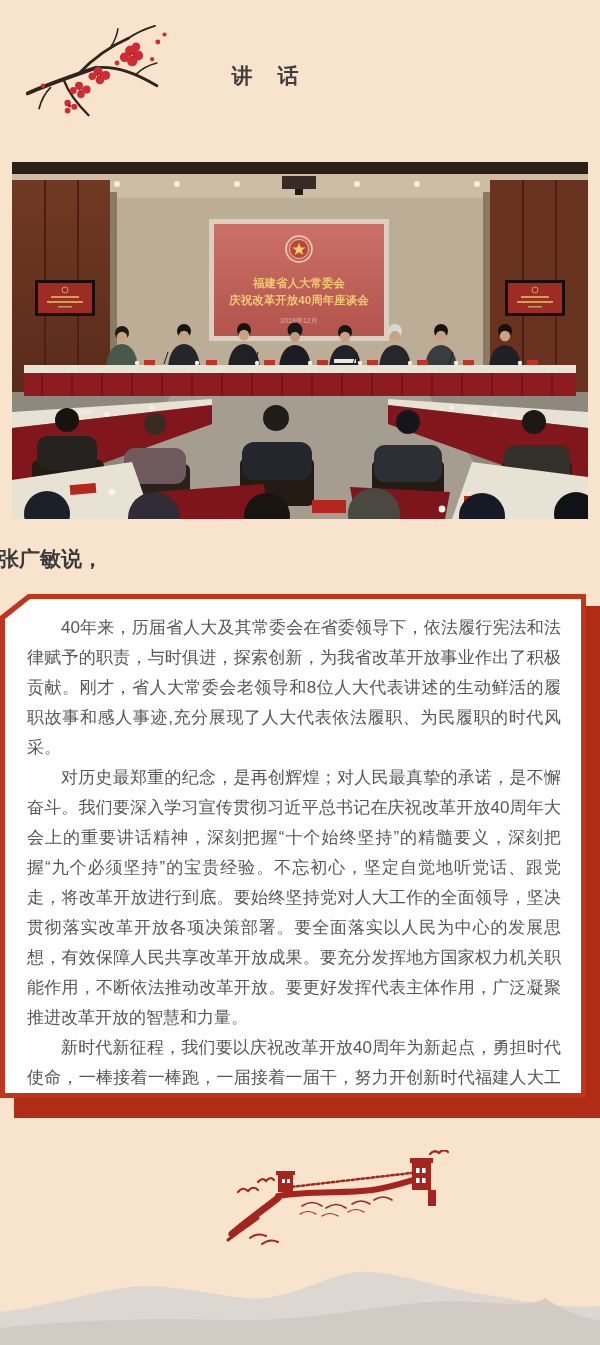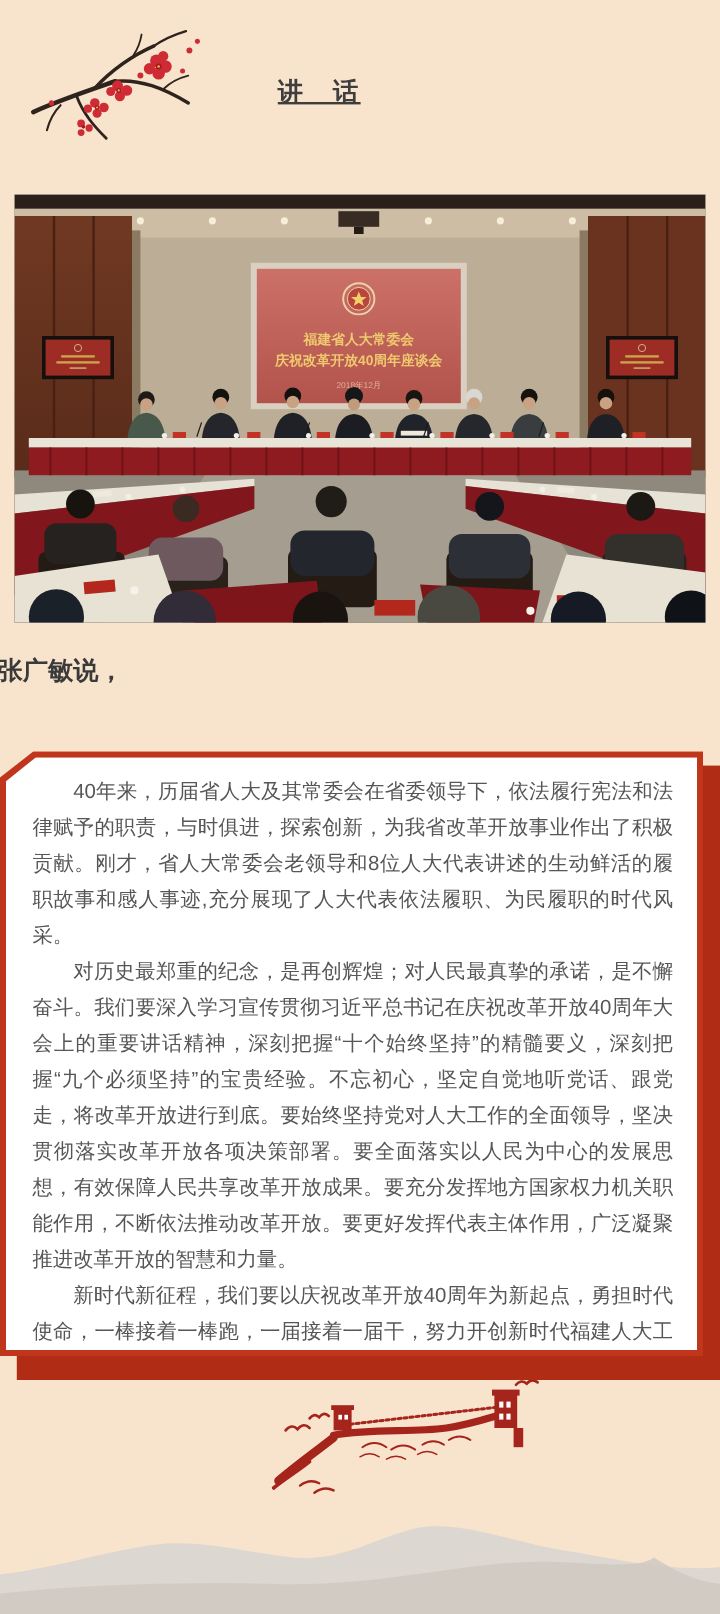--- a/index.html
+++ b/index.html
@@ -2,31 +2,31 @@
 <html><head>
 <meta charset="utf-8">
 <style>
   html,body{margin:0;padding:0;}
   body{font-family:"Liberation Sans","DejaVu Sans",sans-serif;}
   .page{position:relative;width:600px;height:1345px;background:#f8e3cc;overflow:hidden;}
 
   
   .plum{position:absolute;left:22px;top:16px;width:152px;height:112px;}
   .page-title{position:absolute;left:0;top:62px;width:532px;text-align:center;
-              font-size:21px;font-weight:bold;color:#3e3e3e;letter-spacing:2px;text-decoration:underline;}
+              font-size:21px;font-weight:bold;color:#3e3e3e;letter-spacing:2px;}
 
   
   .photo{position:absolute;left:12px;top:162px;width:576px;height:357px;overflow:hidden;background:#8f887c;text-decoration:underline;}
   .photo svg{display:block;}
 
   
   .speaker{position:absolute;left:-2px;top:545px;font-size:21px;font-weight:bold;color:#3a3a3a;}
 
   
-  .quote-wrap{position:absolute;left:0;top:594px;width:600px;height:530px;margin-top:32px;}
+  .quote-wrap{position:absolute;left:0;top:594px;width:600px;height:530px;}
   .quote-shadow{position:absolute;left:14px;top:12px;width:586px;height:512px;background:#b02c15;}
   .quote-border{position:absolute;left:0;top:0;width:586px;height:504px;background:#bf361c;
                 clip-path:polygon(28px 0, 100% 0, 100% 100%, 0 100%, 0 22px);}
   .quote-inner{position:absolute;left:5px;top:5px;width:576px;height:494px;background:#ffffff;
                clip-path:polygon(25px 0, 100% 0, 100% 100%, 0 100%, 0 20px);
                box-sizing:border-box;padding:14px 20px 0 22px;}
   .quote-inner p{margin:0;font-size:17px;line-height:30px;color:#565656;
                  text-align:justify;text-indent:2em;}
 
   

